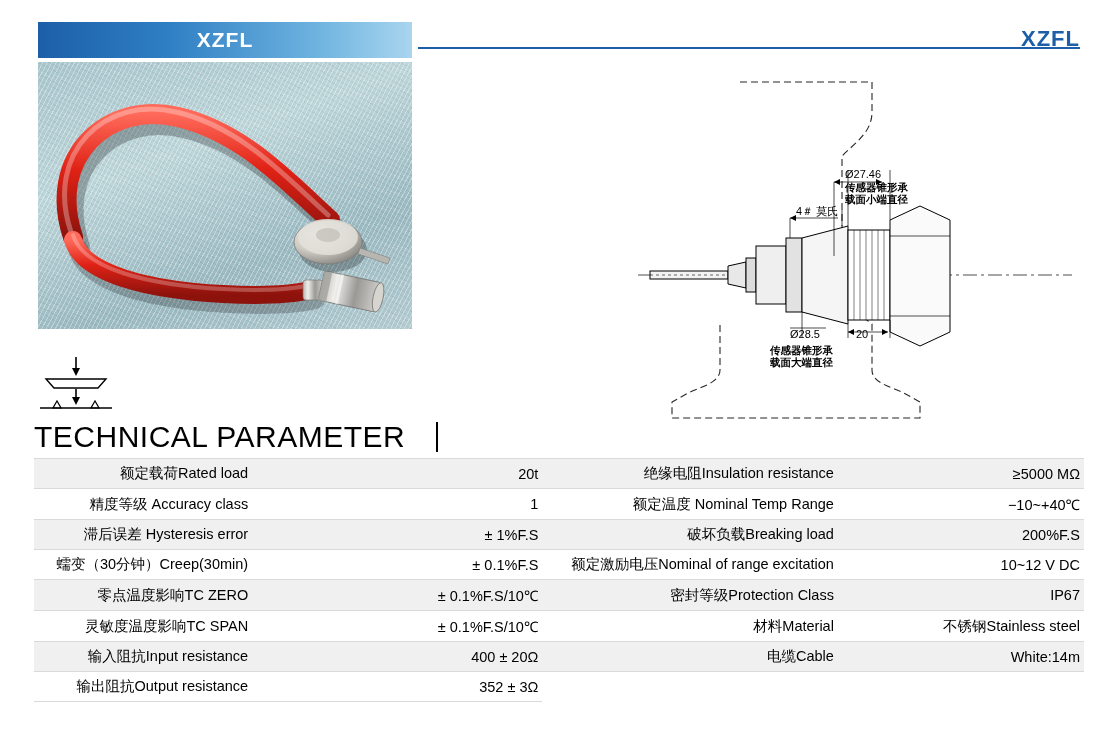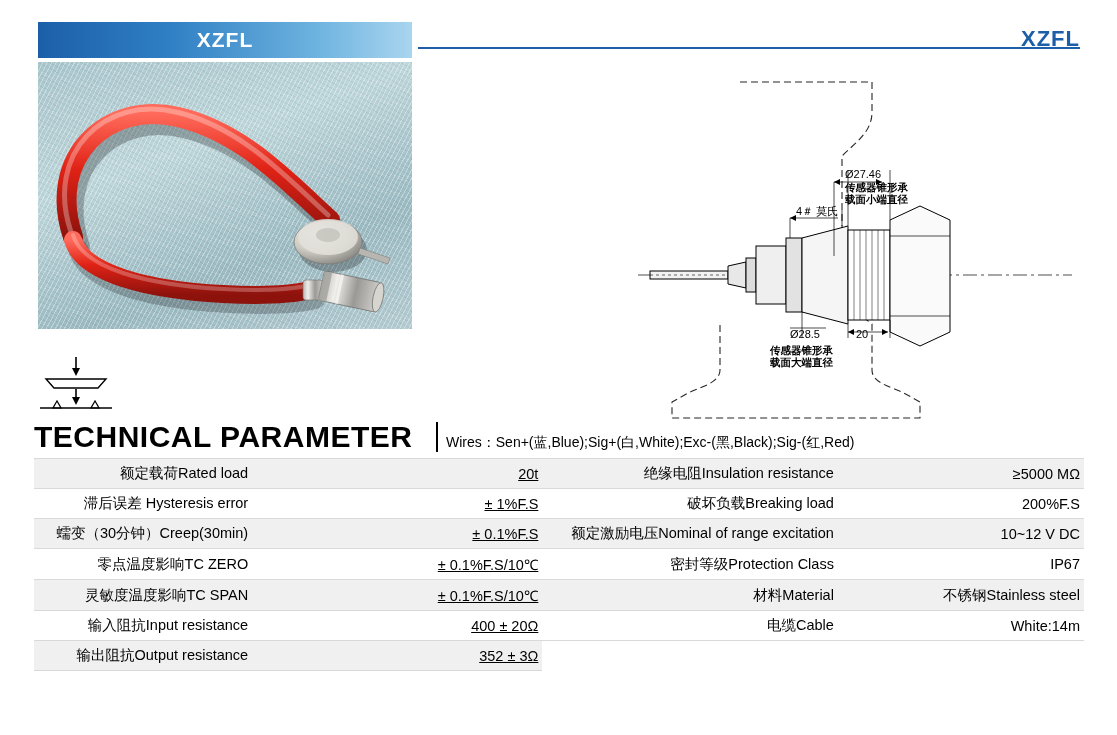--- a/index.html
+++ b/index.html
@@ -100,21 +100,20 @@
     height: 40px;
   }
   .title-main {
     position: absolute;
     left: 0;
     top: 0;
     font-size: 30px;
     letter-spacing: 0.5px;
     font-family: "Liberation Sans", sans-serif;
     white-space: nowrap;
-    font-weight: bold;
   }
   .title-caret {
     position: absolute;
     left: 402px;
     top: 2px;
     width: 2px;
     height: 30px;
     background: #000;
   }
   .wires-note {
@@ -139,21 +138,21 @@
     border-bottom: 1px solid #d9d9d9;
     padding: 5px 4px 5px 4px;
     height: 17px;
     vertical-align: middle;
     white-space: nowrap;
     text-align: right;
   }
   .spec-table tr:nth-child(odd) td { background: #f0f0f0; }
   .spec-table tr:nth-child(even) td { background: #ffffff; }
   .c-l1 { width: 212px; }
-  .c-v1 { width: 300px; text-decoration: underline; }
+  .c-v1 { width: 300px; }
   .c-l2 { width: 290px; }
   .c-v2 { width: 248px; }
   .empty-cell { background: #ffffff !important; border-top: 1px solid #d9d9d9 !important; border-bottom: none !important; }
   .spec-table tr:last-child td { border-bottom: 1px solid #d9d9d9; }
 </style>
 </head>
 <body>
 
 <div class="header">
   <div class="header-tab">
@@ -308,32 +307,37 @@
     <line x1="170" y1="258" x2="206" y2="258" stroke="#000" stroke-width="0.7"></line>
     <text x="236" y="268" font-family="Liberation Sans, sans-serif" font-size="11" fill="#000">20</text>
     <text x="150" y="284" font-family="Liberation Sans, sans-serif" font-size="10.5" font-weight="bold" fill="#000">传感器锥形承</text>
     <text x="150" y="296" font-family="Liberation Sans, sans-serif" font-size="10.5" font-weight="bold" fill="#000">载面大端直径</text>
   </svg>
 </div>
 
 <div class="title-block">
   <div class="title-main">TECHNICAL PARAMETER</div>
   <div class="title-caret"></div>
-  <div class="wires-note">Wires：Sen+(蓝,Blue);Sig+(白,White);Exc-(黑,Black);Sig-(红,Red)</div>
 </div>
 
 <table class="spec-table">
   <tbody>
     <tr>
       <td class="c-l1">额定载荷Rated load</td>
       <td class="c-v1">20t</td>
       <td class="c-l2">绝缘电阻Insulation resistance</td>
       <td class="c-v2">≥5000 MΩ</td>
     </tr>
     <tr>
+      <td class="c-l1">精度等级 Accuracy class</td>
+      <td class="c-v1">1</td>
+      <td class="c-l2">额定温度 Nominal Temp Range</td>
+      <td class="c-v2">−10~+40℃</td>
+    </tr>
+    <tr>
       <td class="c-l1">滞后误差 Hysteresis error</td>
       <td class="c-v1">± 1%F.S</td>
       <td class="c-l2">破坏负载Breaking load</td>
       <td class="c-v2">200%F.S</td>
     </tr>
     <tr>
       <td class="c-l1">蠕变（30分钟）Creep(30min)</td>
       <td class="c-v1">± 0.1%F.S</td>
       <td class="c-l2">额定激励电压Nominal of range excitation</td>
       <td class="c-v2">10~12 V DC</td>

